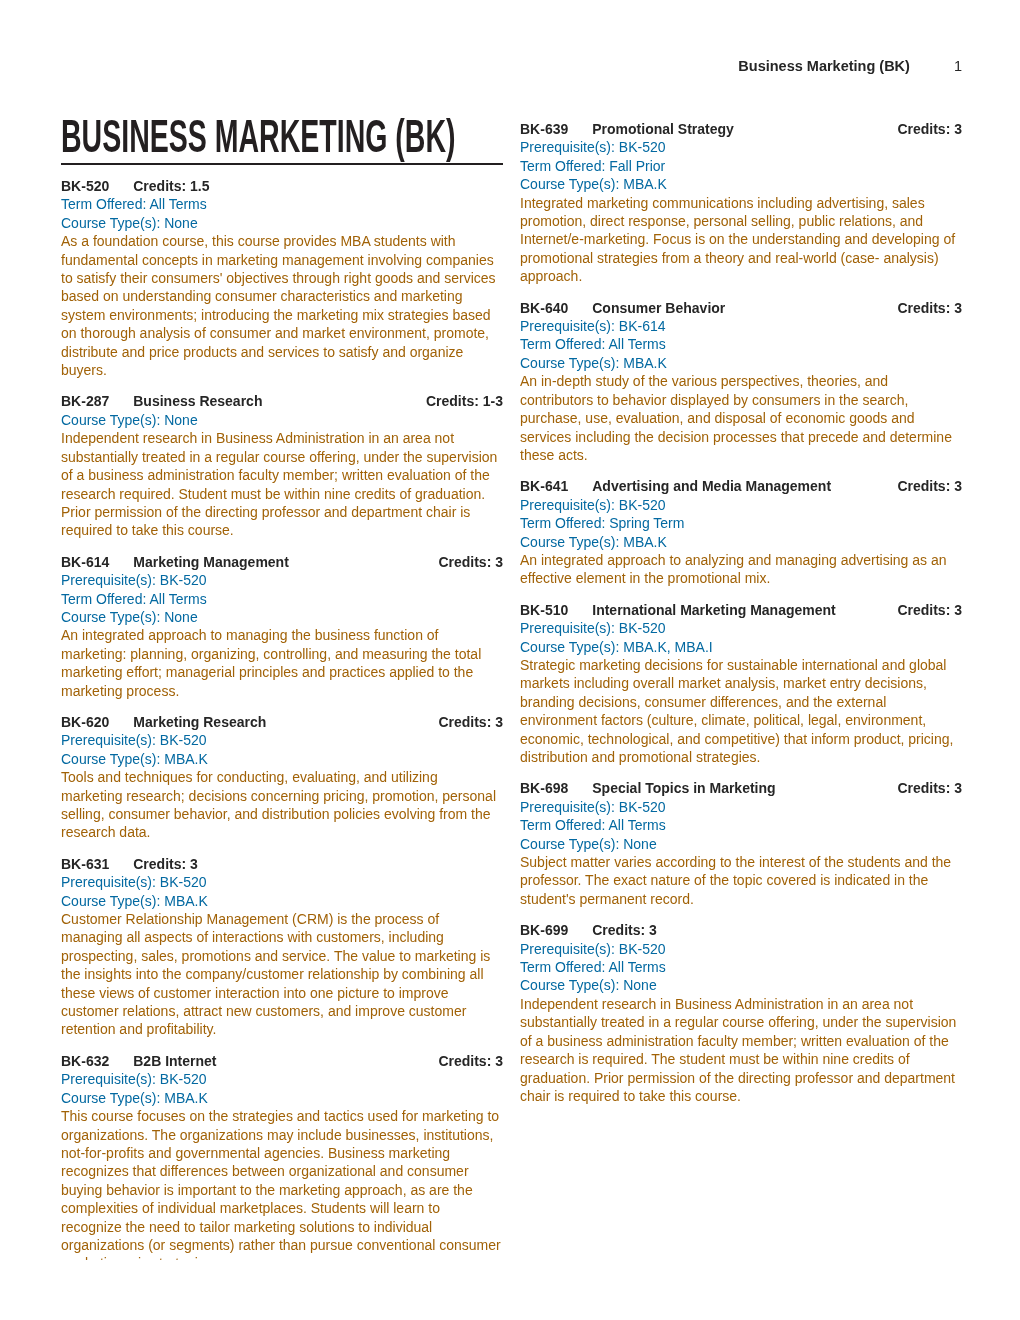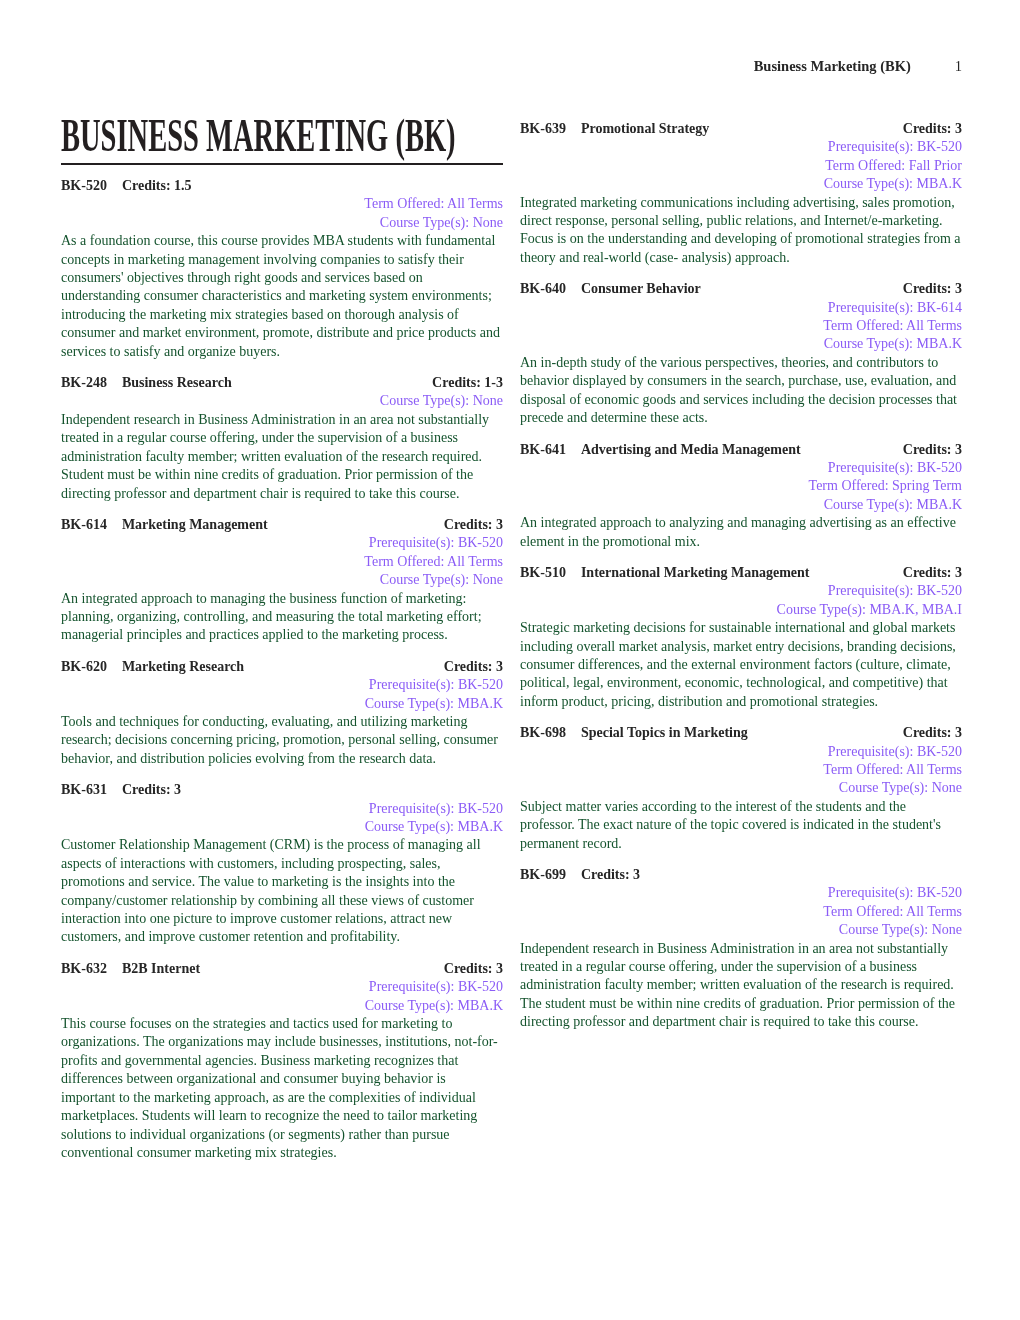--- a/index.html
+++ b/index.html
@@ -6,21 +6,21 @@
     margin: 0;
     padding: 0;
     background: #ffffff;
   }
   .page {
     position: relative;
     width: 1020px;
     height: 1260px;
     margin: 0 auto;
     background: #ffffff;
-    font-family: Liberation Serif, serif;
+    font-family: Liberation Sans, sans-serif;
     color: #2d2d2d;
     box-sizing: border-box;
     padding: 58px 58px 0 61px;
     overflow: hidden;
   }
   
   .running-header {
     display: flex;
     justify-content: flex-end;
     align-items: baseline;
@@ -60,34 +60,33 @@
   
   .course-block { margin: 0 0 13px 0; }
   .course-head {
     display: flex;
     align-items: baseline;
     font-weight: 700;
     font-size: 14px;
     line-height: 18.4px;
     color: #262626;
   }
-  .course-code { margin-right: 15px; white-space: nowrap; }
+  .course-code { margin-right: 24px; white-space: nowrap; }
   .course-name { flex: 1 1 auto; padding-right: 8px; }
   .course-credits { white-space: nowrap; text-align: center; }
   .course-detail {
     font-size: 14px;
     line-height: 18.4px;
-    color: #8b5cf6;
-    text-align: right;
+    color: #0369a1;
   }
   .course-desc {
     margin: 0;
     font-size: 14px;
     line-height: 18.4px;
-    color: #14532d;
+    color: #a16207;
   }
 </style>
 </head>
 <body>
 
 <div class="page">
 
   <div class="running-header">
     <span class="rh-title">Business Marketing (BK)</span>
     <span class="rh-page">1</span>
@@ -102,21 +101,21 @@
             <div class="course-head">
               <span class="course-code">BK-520</span>
               <span class="course-credits">Credits: 1.5</span>
             </div>
             <div class="course-detail">Term Offered: All Terms</div>
             <div class="course-detail">Course Type(s): None</div>
             <p class="course-desc">As a foundation course, this course provides MBA students with fundamental concepts in marketing management involving companies to satisfy their consumers' objectives through right goods and services based on understanding consumer characteristics and marketing system environments; introducing the marketing mix strategies based on thorough analysis of consumer and market environment, promote, distribute and price products and services to satisfy and organize buyers.</p>
           </article>
           <article class="course-block">
             <div class="course-head">
-              <span class="course-code">BK-248</span>
+              <span class="course-code">BK-287</span>
               <span class="course-name">Business Research</span>
               <span class="course-credits">Credits: 1-3</span>
             </div>
             <div class="course-detail">Course Type(s): None</div>
             <p class="course-desc">Independent research in Business Administration in an area not substantially treated in a regular course offering, under the supervision of a business administration faculty member; written evaluation of the research required. Student must be within nine credits of graduation. Prior permission of the directing professor and department chair is required to take this course.</p>
           </article>
           <article class="course-block">
             <div class="course-head">
               <span class="course-code">BK-614</span>
               <span class="course-name">Marketing Management</span>

